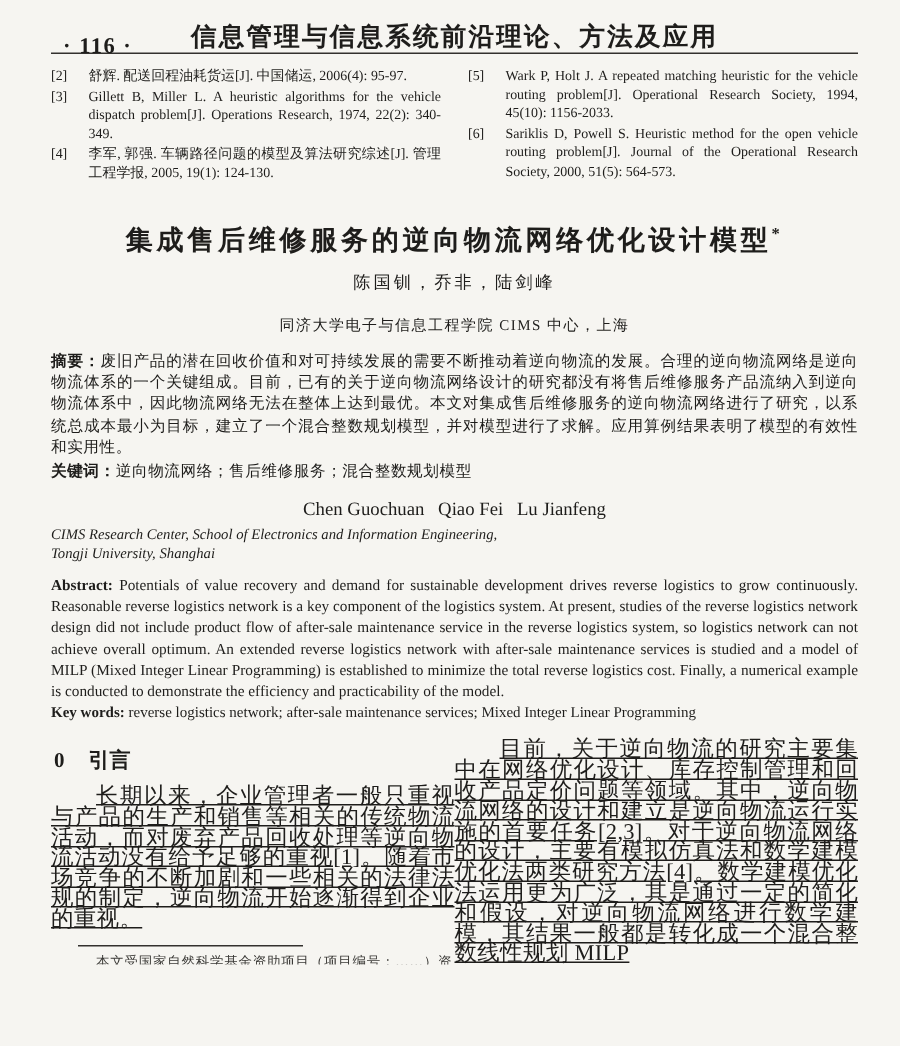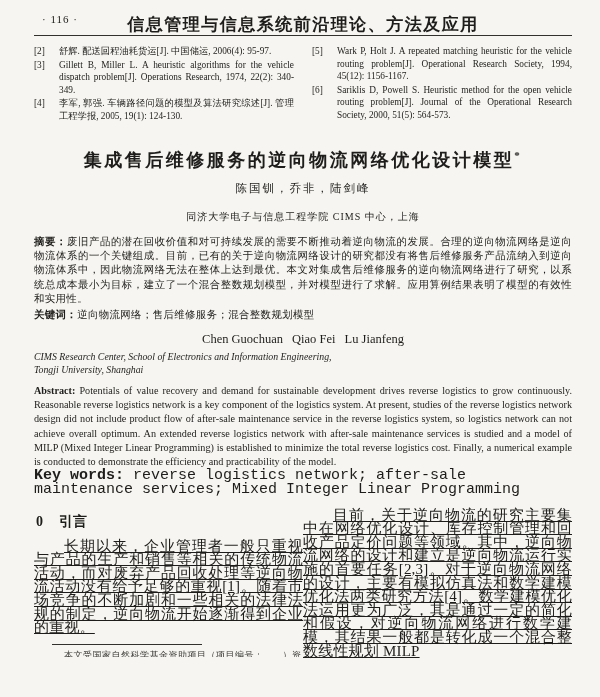--- a/index.html
+++ b/index.html
@@ -13,22 +13,22 @@
   .page {
     position: relative;
     width: 600px; height: 697px;
     box-sizing: border-box;
     padding: 8px 28px 0 34px;
     overflow: hidden;
   }
   
   .header { position: relative; height: 22px; }
   .page-num {
-    position: absolute; left: 8px; top: 5px;
-    font-size: 11px; font-weight: normal; letter-spacing: 1px;
+    position: absolute; left: 8px; top: 15px;
+    font-size: 15px; font-weight: bold; letter-spacing: 1px;
   }
   .journal-title {
     text-align: center; font-size: 17px; font-weight: bold;
     letter-spacing: 1.5px; padding-top: 5px;
   }
   .header-rule { border-bottom: 1.6px solid #33312e; margin-top: 5px; }
   
   .refs { display: flex; gap: 18px; margin-top: 9px; }
   .ref-col { flex: 1; min-width: 0; }
   .ref { display: flex; font-size: 9.3px; line-height: 12.6px; margin-bottom: 1px; }
@@ -53,21 +53,21 @@
     margin-top: 15px; text-align: center;
     font-size: 19px; line-height: 24px; font-weight: bold;
     padding: 0 55px; word-spacing: 3px;
   }
   .en-authors { margin-top: 10px; text-align: center; font-size: 12.5px; }
   .en-authors .author { margin: 0 3px; }
   .en-affiliation { font-style: italic; font-size: 9.8px; line-height: 12.5px; margin-top: 4px; }
   .en-abstract {
     margin-top: 8px; font-size: 10.2px; line-height: 14.2px; text-align: justify;
   }
-  .en-keywords { font-size: 15px; line-height: 14.2px; font-family: Liberation Mono, monospace; }
+  .en-keywords { font-size: 10px; line-height: 14.2px; }
   
   .body-cols { display: flex; margin-top: 11px; }
   .body-col { flex: 1; min-width: 0; }
   .section-heading { font-size: 14px; font-weight: bold; margin: 4px 0 9px 2px; }
   .section-heading .sec-num { margin-right: 16px; }
   .body-par {
     font-size: 15px; line-height: 13.6px; text-align: justify;
     text-indent: 2em; letter-spacing: 0.2px; text-decoration: underline;
   }
   .footnote-rule {
@@ -101,21 +101,21 @@
         <span class="ref-text">Gillett B, Miller L. A heuristic algorithms for the vehicle dispatch problem[J]. Operations Research, 1974, 22(2): 340-349.</span>
       </div>
       <div class="ref">
         <span class="ref-id">[4]</span>
         <span class="ref-text">李军, 郭强. 车辆路径问题的模型及算法研究综述[J]. 管理工程学报, 2005, 19(1): 124-130.</span>
       </div>
     </div>
     <div class="ref-col">
       <div class="ref">
         <span class="ref-id">[5]</span>
-        <span class="ref-text">Wark P, Holt J. A repeated matching heuristic for the vehicle routing problem[J]. Operational Research Society, 1994, 45(12): 1156-1167.</span>
+        <span class="ref-text">Wark P, Holt J. A repeated matching heuristic for the vehicle routing problem[J]. Operational Research Society, 1994, 45(10): 1156-2033.</span>
       </div>
       <div class="ref">
         <span class="ref-id">[6]</span>
         <span class="ref-text">Sariklis D, Powell S. Heuristic method for the open vehicle routing problem[J]. Journal of the Operational Research Society, 2000, 51(5): 564-573.</span>
       </div>
     </div>
   </div>
 
   <div class="cn-title">
     <span>集成售后维修服务的逆向物流网络优化设计模型</span><sup>*</sup>

